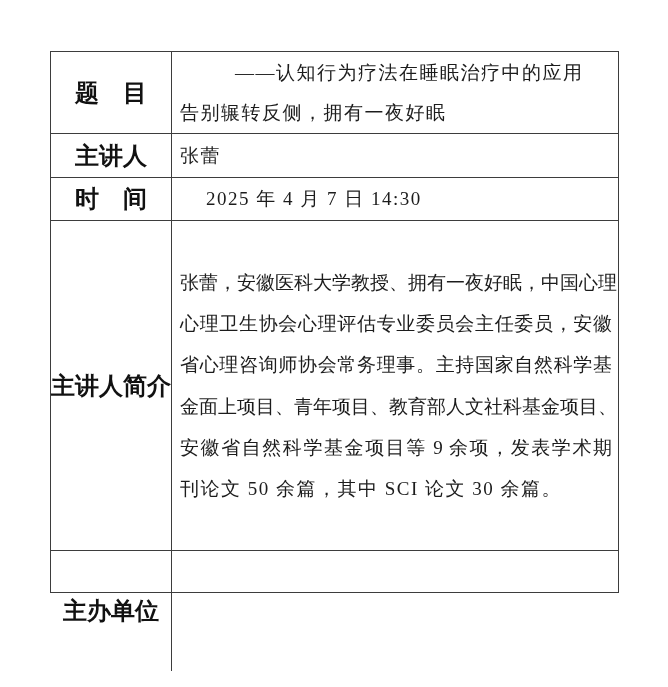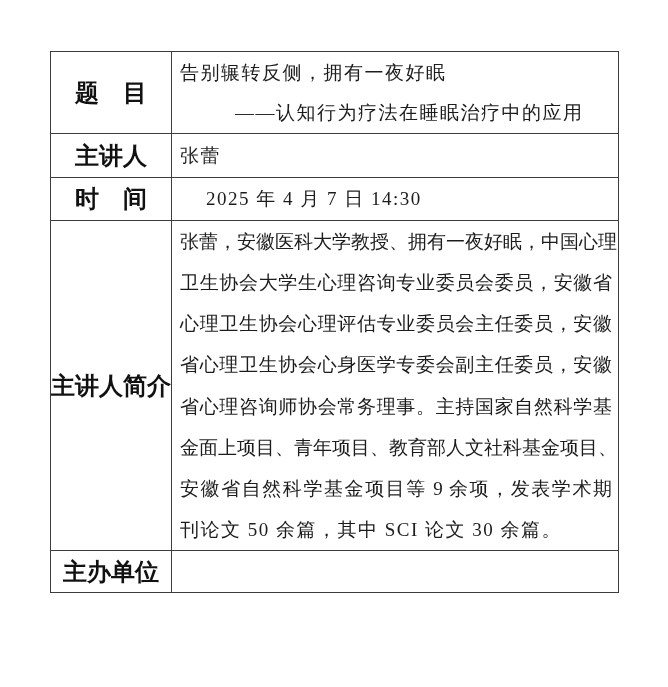--- a/index.html
+++ b/index.html
@@ -20,21 +20,21 @@
     top: 51px;
     width: 569px;
     box-sizing: border-box;
     border: 1px solid #3d3d3d;
     background: #ffffff;
   }
   .row {
     display: flex;
     border-bottom: 1px solid #3d3d3d;
   }
-  .row:last-child { border-bottom: none; }
+  .row:last-child { border-bottom: none; flex-direction: column; }
 
   .rh0 { height: 81px; }
   .rh1 { height: 43px; }
   .rh2 { height: 42px; gap: 26px; }
   .rh3 { height: 41px; }
   .rh4 { height: 329px; }
   .rh5 { height: 41px; }
 
   .label-cell {
     width: 120px;
@@ -85,22 +85,22 @@
 </style>
 </head>
 <body>
 
 <div class="page">
   <div class="info-table">
 
     <div class="row rh0">
       <div class="label-cell">题　目</div>
       <div class="content-cell">
+        <div class="title-line indent">——认知行为疗法在睡眠治疗中的应用</div>
         <div class="title-line">告别辗转反侧，拥有一夜好眠</div>
-        <div class="title-line indent">——认知行为疗法在睡眠治疗中的应用</div>
       </div>
     </div>
 
     <div class="row rh1">
       <div class="label-cell">主讲人</div>
       <div class="content-cell">
         <div class="value-line">张蕾</div>
       </div>
     </div>
 
@@ -109,23 +109,21 @@
       <div class="content-cell">
         <div class="value-line">2025 年 4 月 7 日 14:30</div>
       </div>
     </div>
 
 
     <div class="row rh4">
       <div class="label-cell">主讲人简介</div>
       <div class="content-cell">
         <div class="bio-line">张蕾，安徽医科大学教授、拥有一夜好眠，中国心理</div>
-        <div class="bio-line">卫生协会大学生心理咨询专业委员会委员，安徽省</div>
         <div class="bio-line">心理卫生协会心理评估专业委员会主任委员，安徽</div>
-        <div class="bio-line">省心理卫生协会心身医学专委会副主任委员，安徽</div>
         <div class="bio-line">省心理咨询师协会常务理事。主持国家自然科学基</div>
         <div class="bio-line">金面上项目、青年项目、教育部人文社科基金项目、</div>
         <div class="bio-line">安徽省自然科学基金项目等 9 余项，发表学术期</div>
         <div class="bio-line last">刊论文 50 余篇，其中 SCI 论文 30 余篇。</div>
       </div>
     </div>
 
     <div class="row rh5">
       <div class="label-cell">主办单位</div>
     </div>

